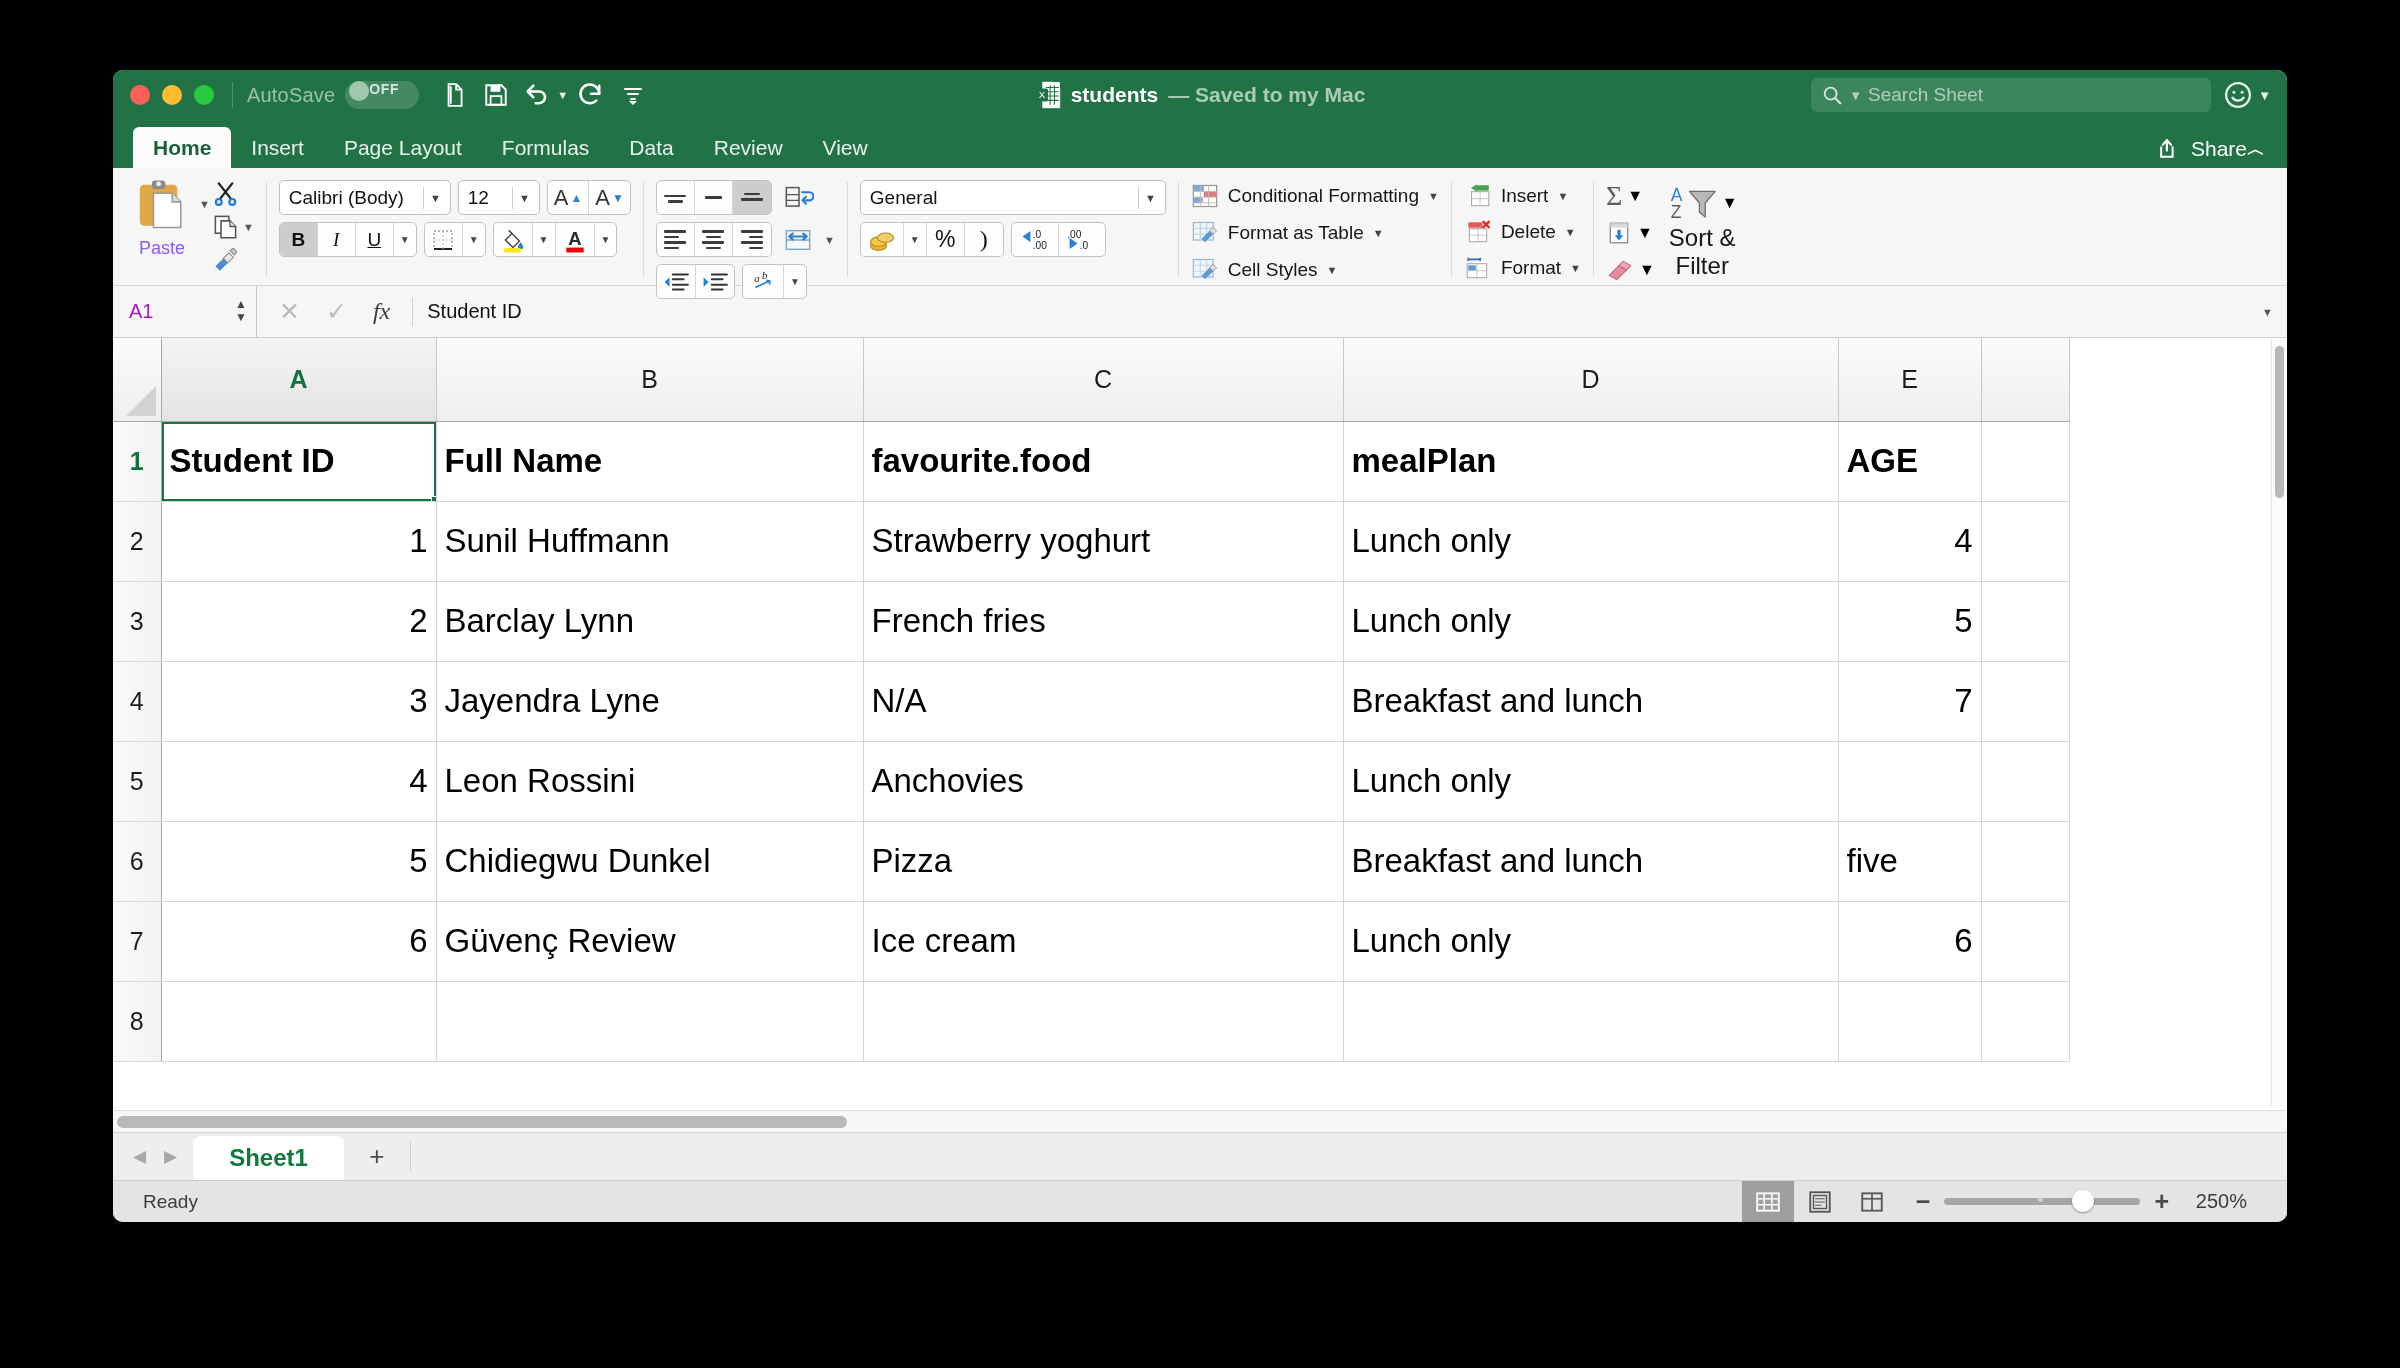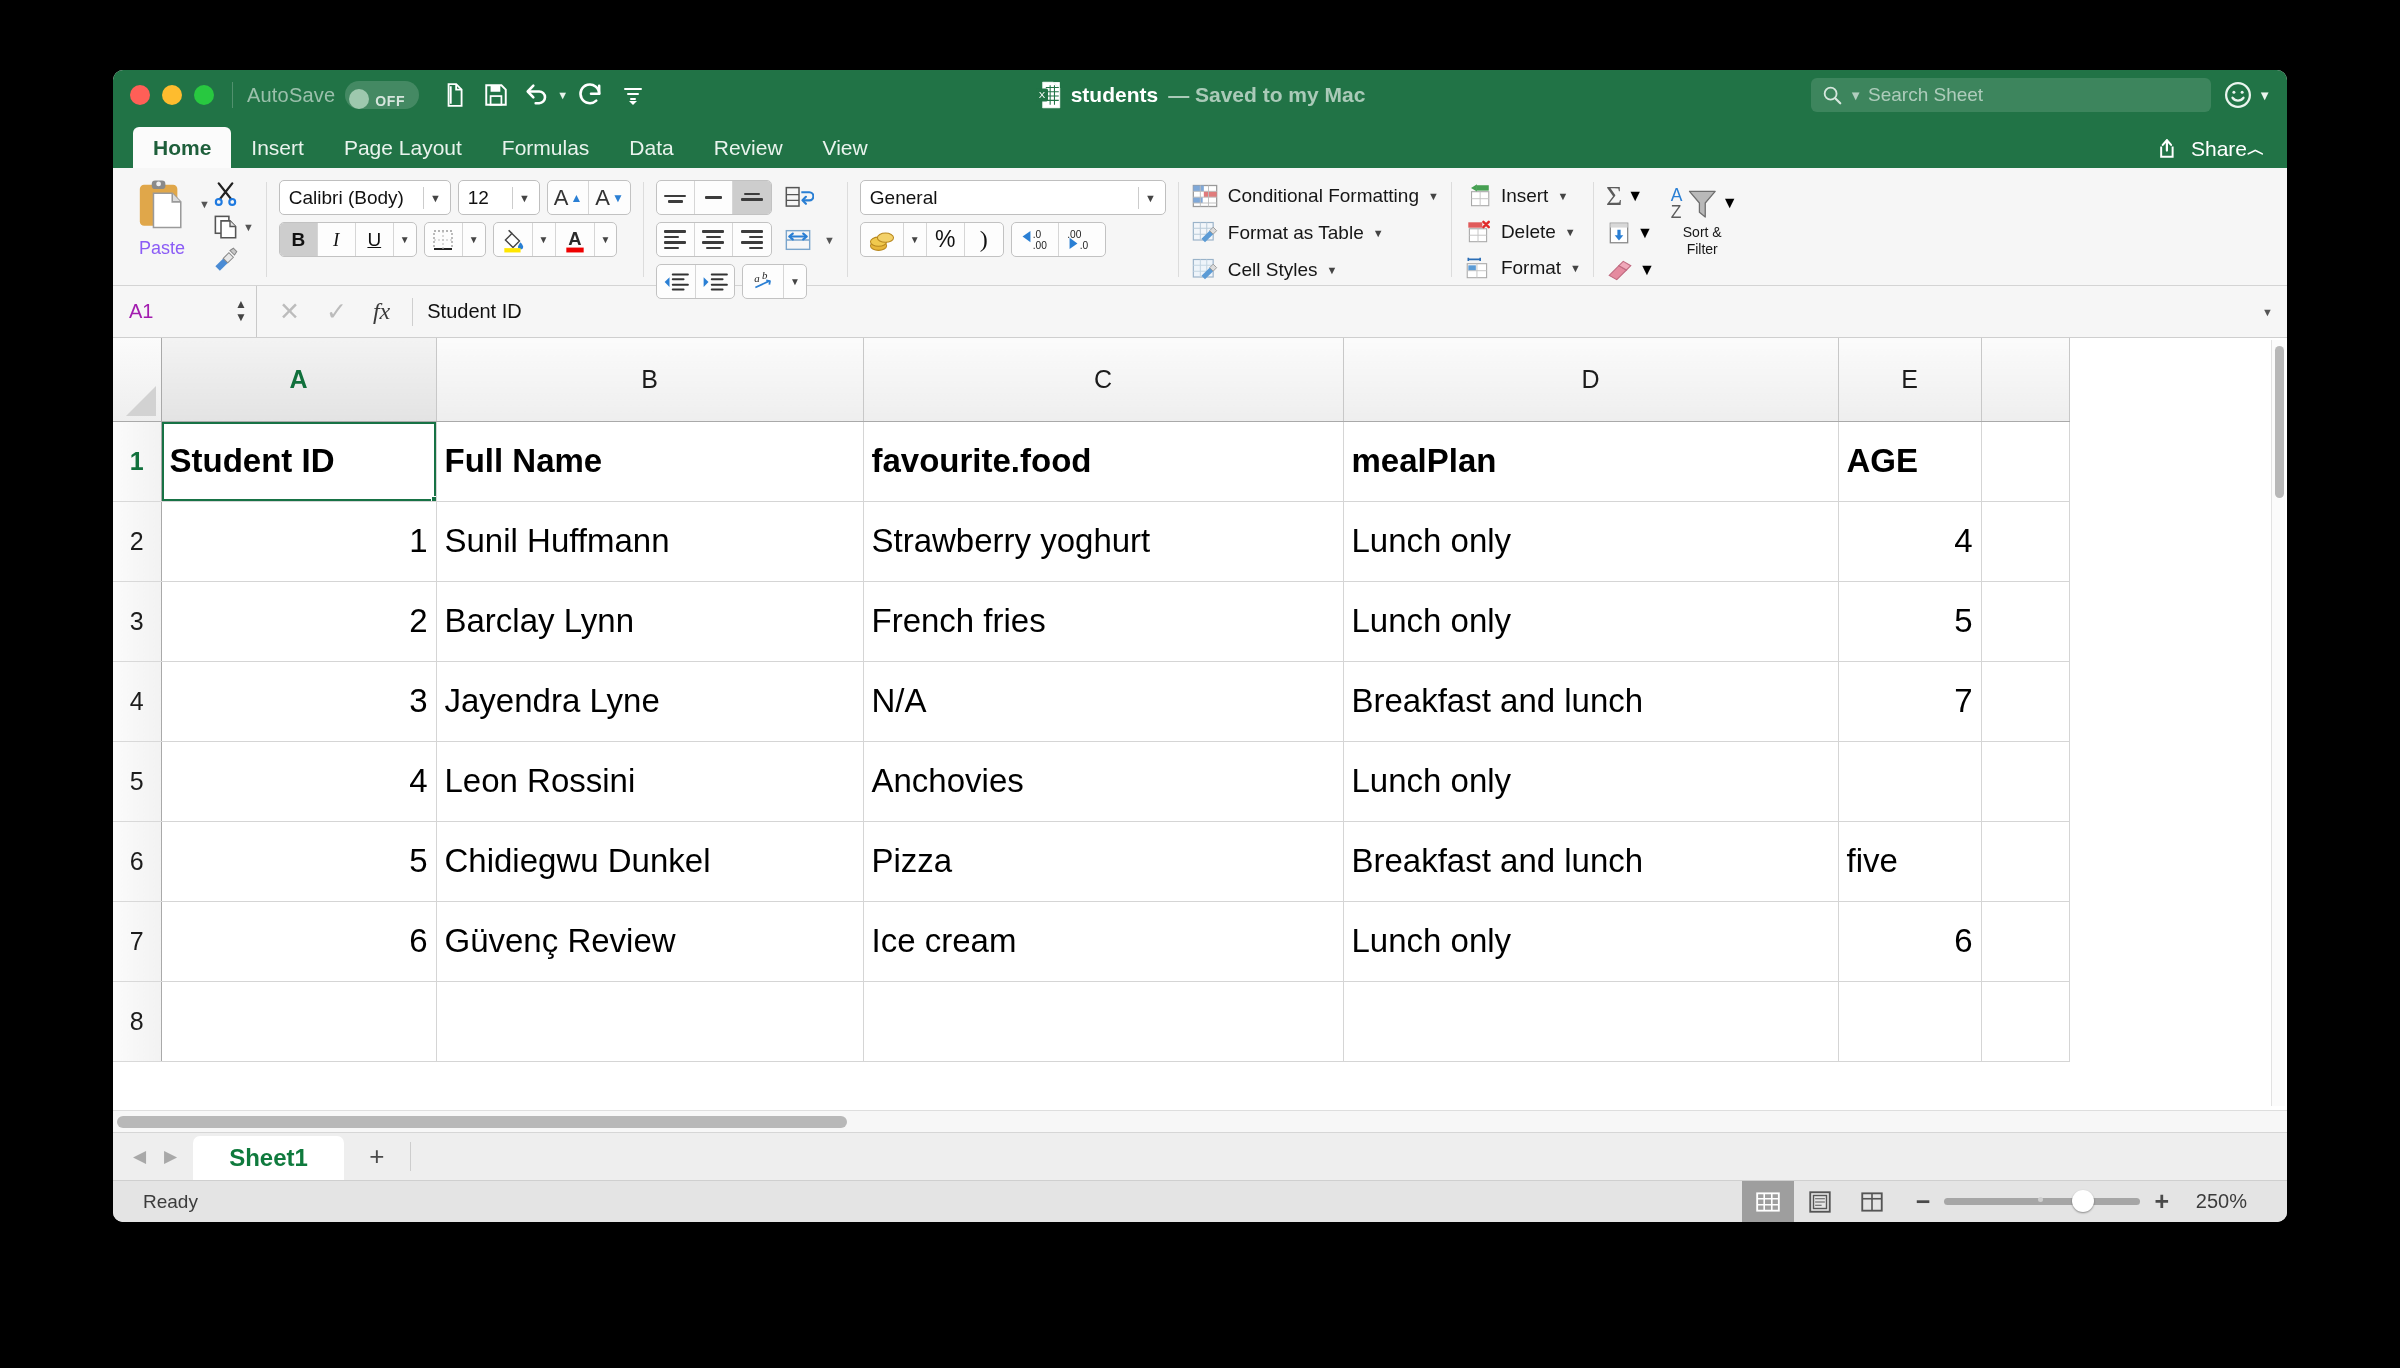--- a/index.html
+++ b/index.html
@@ -34,21 +34,21 @@
   .tl.yellow { background: #febc2e; }
   .tl.green { background: #28c840; }
 
   .tb-divider { width: 1px; height: 26px; background: rgba(255,255,255,.22); margin: 0 14px 0 18px; }
 
   .autosave-wrap { display: flex; align-items: center; gap: 10px; }
   .autosave-label { color: rgba(255,255,255,.55); font-size: 20px; letter-spacing: .2px; }
   .toggle {
     width: 74px; height: 28px; border-radius: 14px;
     background: rgba(255,255,255,.16);
-    display: flex; align-items: flex-end; padding: 0 4px; gap: 6px;
+    display: flex; align-items: flex-start; padding: 0 4px; 
   }
   .toggle .knob { width: 20px; height: 20px; border-radius: 50%; background: #9ec8ae; }
   .toggle .off { color: rgba(255,255,255,.78); font-size: 14px; font-weight: bold; letter-spacing: .6px; }
 
   .qat { display: flex; align-items: center; gap: 4px; margin-left: 16px; }
   .qat-btn {
     width: 38px; height: 36px; display: flex; align-items: center; justify-content: center;
     border-radius: 4px;
   }
   .qat-caret { font-size: 11px; color: #e7f2eb; margin-left: -4px; }
@@ -145,21 +145,21 @@
   .srow .scaret { font-size: 11px; color: #444; }
 
   
   .cellgroup { display: flex; flex-direction: column; gap: 7px; padding-top: 7px; }
 
   
   .editgroup { display: flex; gap: 12px; padding-top: 6px; }
   .editcol { display: flex; flex-direction: column; gap: 6px; }
   .erow { display: flex; align-items: center; gap: 5px; height: 31px; }
   .sortfilter { display: flex; flex-direction: column; align-items: center; padding-top: 2px; }
-  .sf-label { font-size: 14px; color: #161616; text-align: right; line-height: 1.12; margin-top: 1px; }
+  .sf-label { font-size: 24px; color: #161616; text-align: right; line-height: 1.12; margin-top: 1px; }
 
   
   .formulabar {
     height: 52px; background: #f6f6f6; border-bottom: 1px solid #cfcfcf;
     display: flex; align-items: center; flex: 0 0 auto;
   }
   .namebox {
     width: 98px; height: 100%; display: flex; align-items: center;
     padding-left: 16px; font-size: 20px; color: #a21caf;
   }

